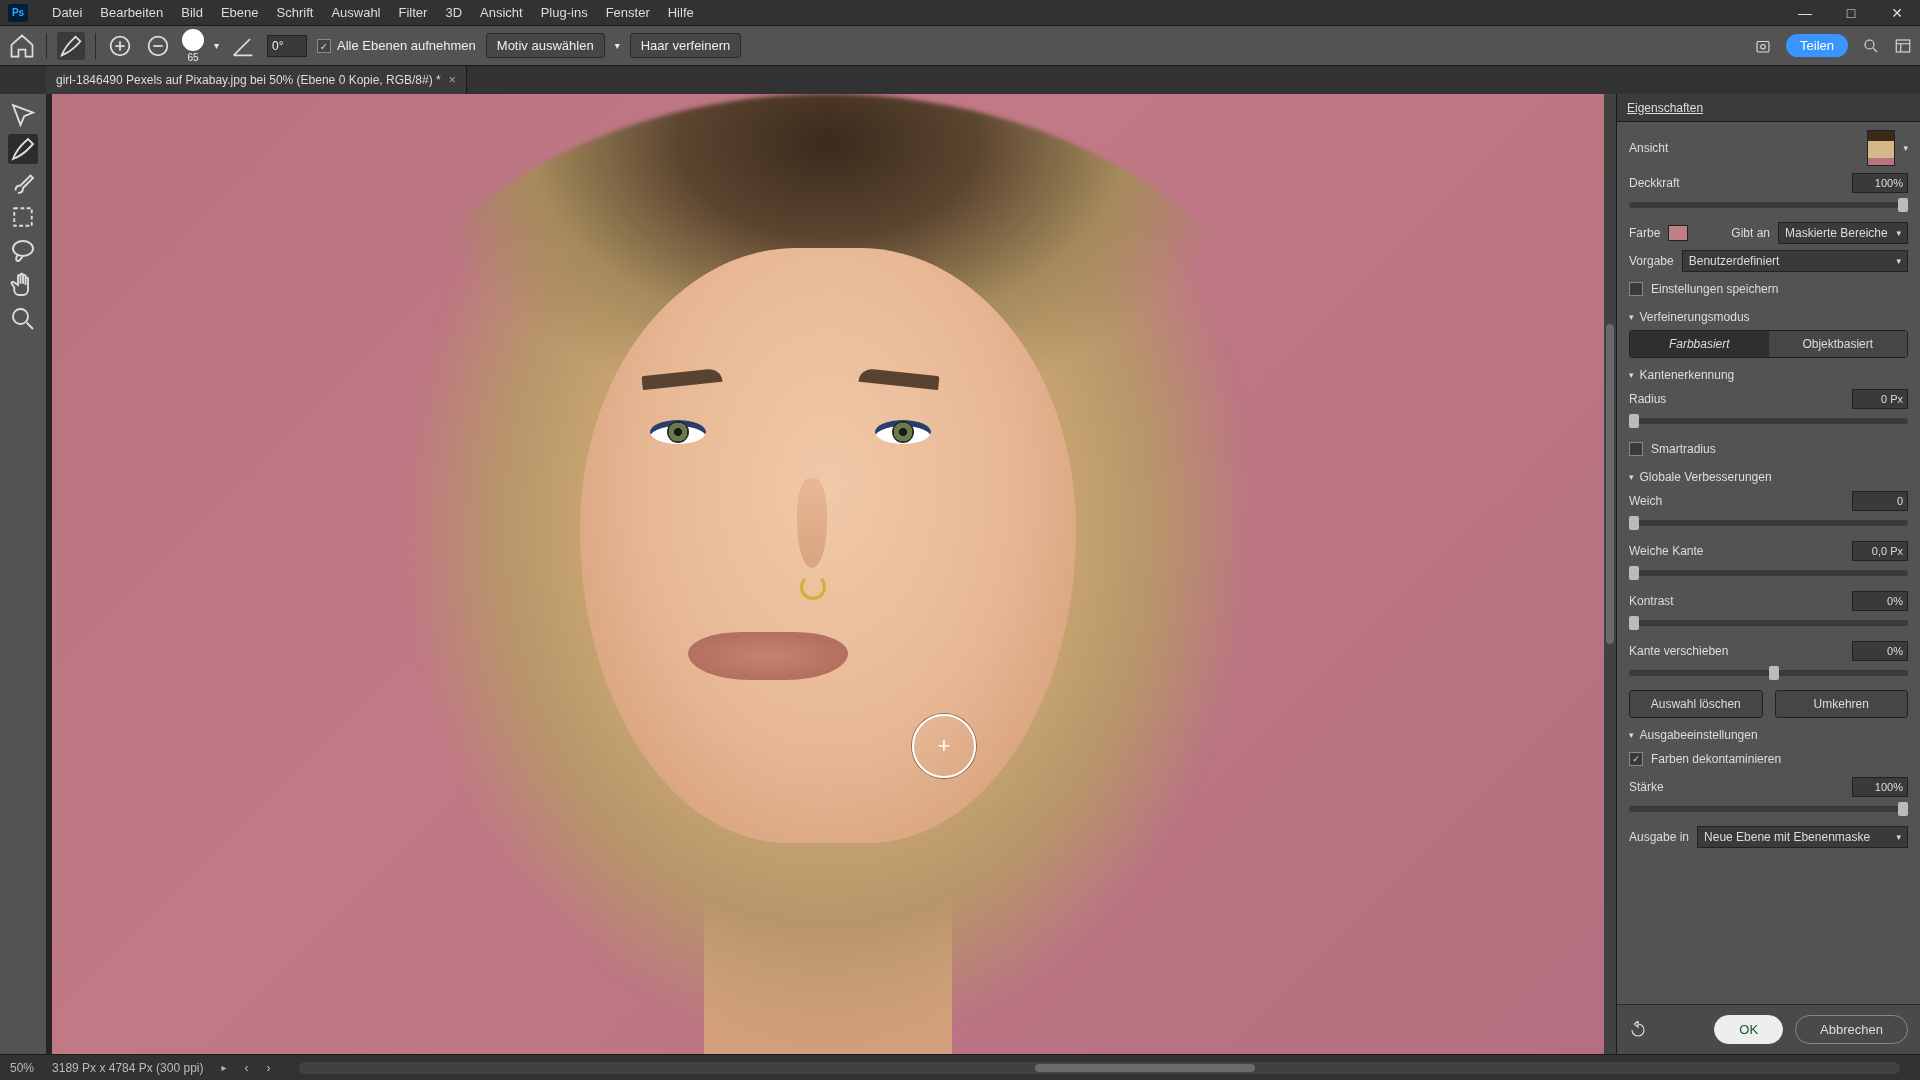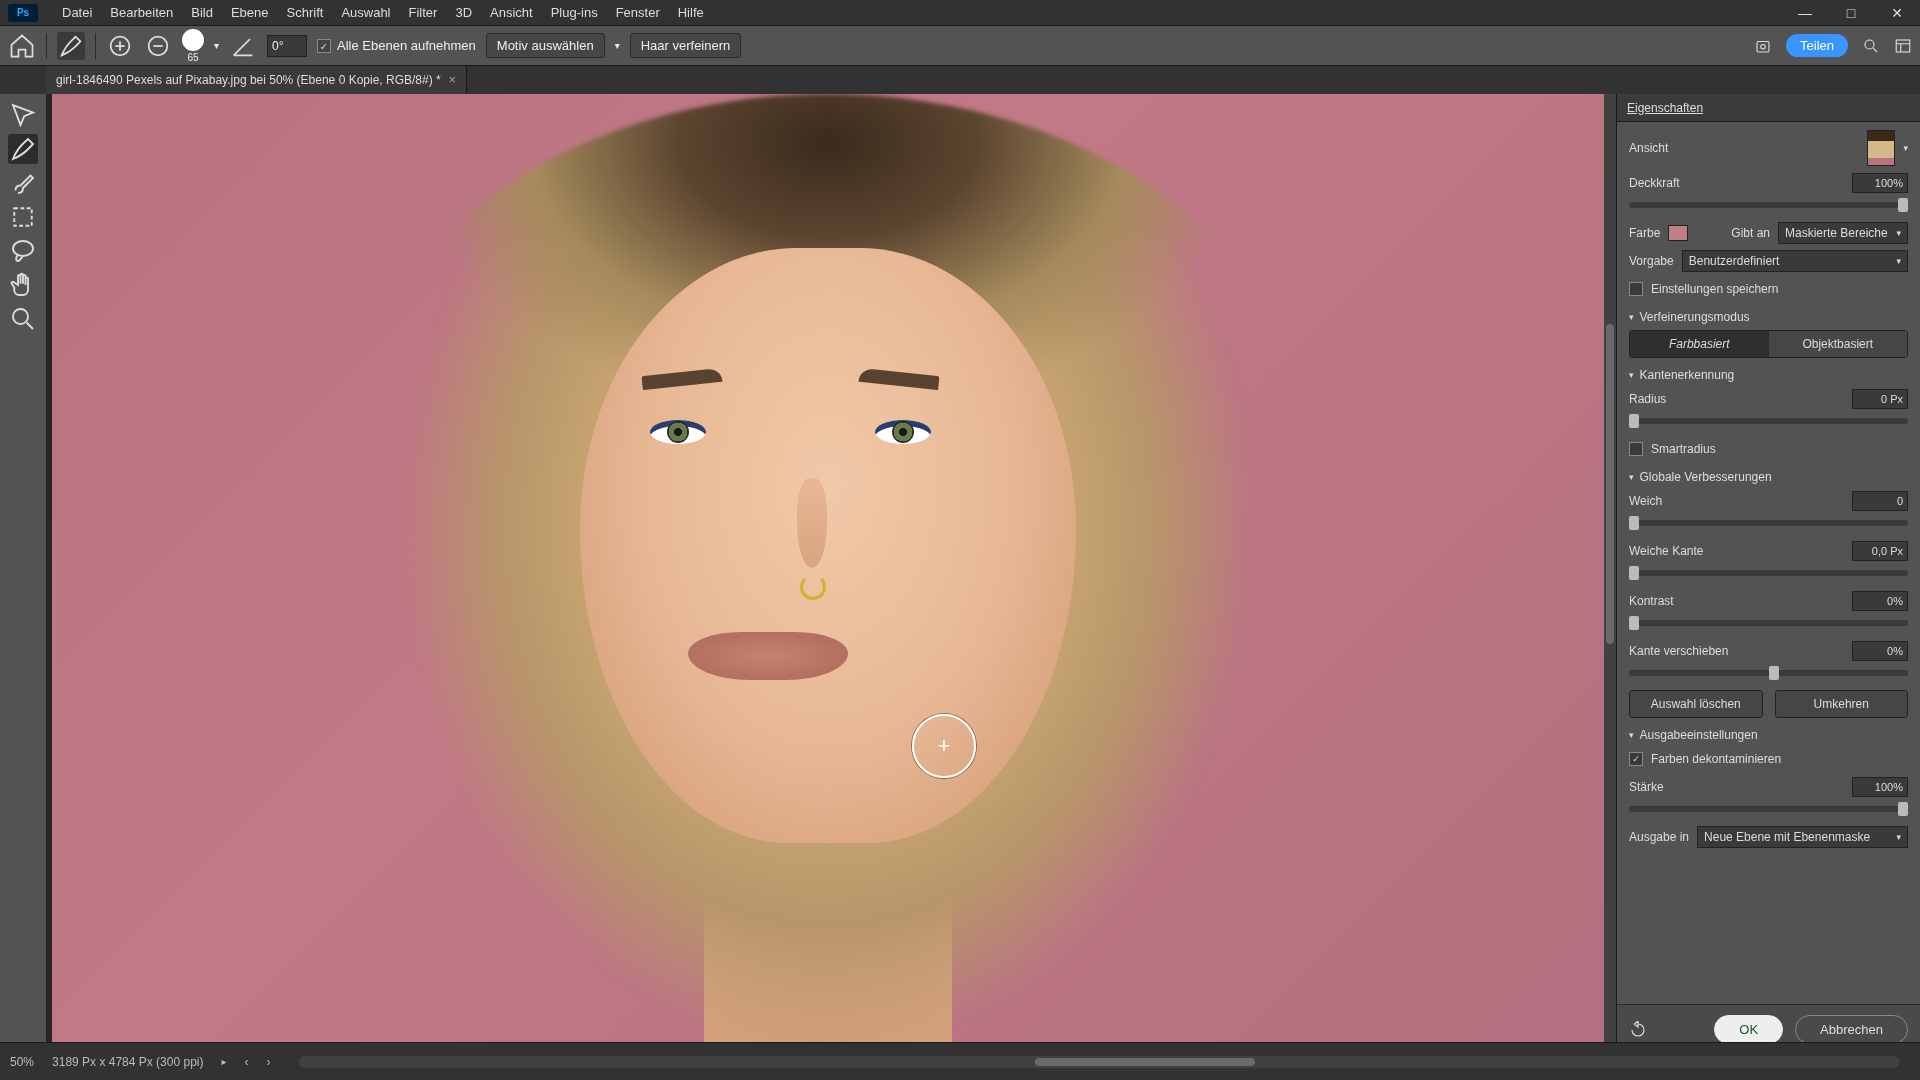--- a/index.html
+++ b/index.html
@@ -1,19 +1,19 @@
 <!DOCTYPE html>
 <html><head>
 <meta charset="utf-8">
 <style>
   * { box-sizing: border-box; margin: 0; padding: 0; font-family: "Segoe UI", Tahoma, sans-serif; }
   body { background: #323232; color: #ccc; width: 1920px; height: 1080px; overflow: hidden; font-size: 14px; position: relative; }
   .menubar { height: 26px; background: #323232; display: flex; align-items: center; padding: 0 8px; gap: 18px; font-size: 13px; color: #ddd; border-bottom: 1px solid #1a1a1a; }
   .menubar span { cursor: default; }
-  .menubar .ps-icon { width: 30px; height: 18px; background: #001e36; color: #31a8ff; font-size: 10px; font-weight: bold; display: flex; align-items: center; justify-content: center; border-radius: 3px; margin-right: 6px; }
+  .menubar .ps-icon { width: 20px; height: 18px; background: #001e36; color: #31a8ff; font-size: 10px; font-weight: bold; display: flex; align-items: center; justify-content: center; border-radius: 3px; margin-right: 6px; }
   .win-controls { position: absolute; right: 0; top: 0; display: flex; }
   .win-controls div { width: 46px; height: 26px; display: flex; align-items: center; justify-content: center; font-size: 14px; }
   .optionsbar { height: 40px; background: #535353; display: flex; align-items: center; padding: 0 8px; gap: 10px; font-size: 13px; color: #eee; border-bottom: 1px solid #1a1a1a; }
   .optionsbar .icon-btn { width: 28px; height: 28px; display: flex; align-items: center; justify-content: center; border-radius: 3px; }
   .optionsbar .icon-btn.active { background: #3a3a3a; }
   .brush-prev { width: 22px; height: 22px; background: #fff; border-radius: 50%; }
   .brush-stack { display:flex; flex-direction: column; align-items:center; font-size:10px; line-height:1; gap:2px;}
   .angle-input { width: 40px; height: 22px; background: #3a3a3a; border: 1px solid #222; color: #eee; padding: 0 4px; font-size: 12px;}
   .chk { display: flex; align-items: flex-end; gap: 6px; }
   .chk .box { width: 14px; height: 14px; border: 1px solid #888; background: #444; display:flex; align-items:center; justify-content:center; font-size:10px; color:#ddd;}
@@ -72,21 +72,21 @@
   .sect-hdr{ display:flex; align-items:center; gap:6px; cursor:default; margin-top:4px;}
   .sect-hdr .tri{ font-size:9px;}
   .seg { display:flex; border:1px solid #222; border-radius:3px; overflow:hidden;}
   .seg div{ flex:1; text-align:center; padding:6px 0; background:#464646; font-size:12px;}
   .seg div.active{ background:#2f2f2f;font-style:italic;}
   .btn2{ flex:1; text-align:center; padding:6px 0; background:#464646; border:1px solid #222; border-radius:3px; font-size:12px;}
   .footer-btns{ padding:10px 12px; display:flex; align-items:center; gap:12px; border-top:1px solid #2a2a2a; background:#4a4a4a;}
   .pill{ padding:6px 24px; border-radius:16px; border:1px solid #888; font-size:13px;}
   .pill.primary{ background:#eee; color:#14532d; border-color:#eee;}
   .reset-icon{ width:18px; height:18px; margin-right:auto;}
-  .statusbar{ position:absolute; left:0; right:0; bottom:0; height:38px; background:#323232; display:flex; align-items:center; padding:0 10px; font-size:12px; color:#bbb; gap:18px; border-top:1px solid #1a1a1a;}
+  .statusbar{ position:absolute; left:0; right:0; bottom:0; height:26px; background:#323232; display:flex; align-items:center; padding:0 10px; font-size:12px; color:#bbb; gap:18px; border-top:1px solid #1a1a1a;}
   .hscroll{ flex:1; height:12px; background:#414141; margin:0 10px; border-radius:6px; position:relative;}
   .hscroll .thumb{ position:absolute; top:2px; bottom:2px; left:46%; width:220px; background:#6a6a6a; border-radius:4px;}
   svg { fill: none; stroke: #ddd; stroke-width: 1.5; }
 </style>
 </head>
 <body>
 
 <div class="menubar">
   <div class="ps-icon">Ps</div>
   <span>Datei</span>

